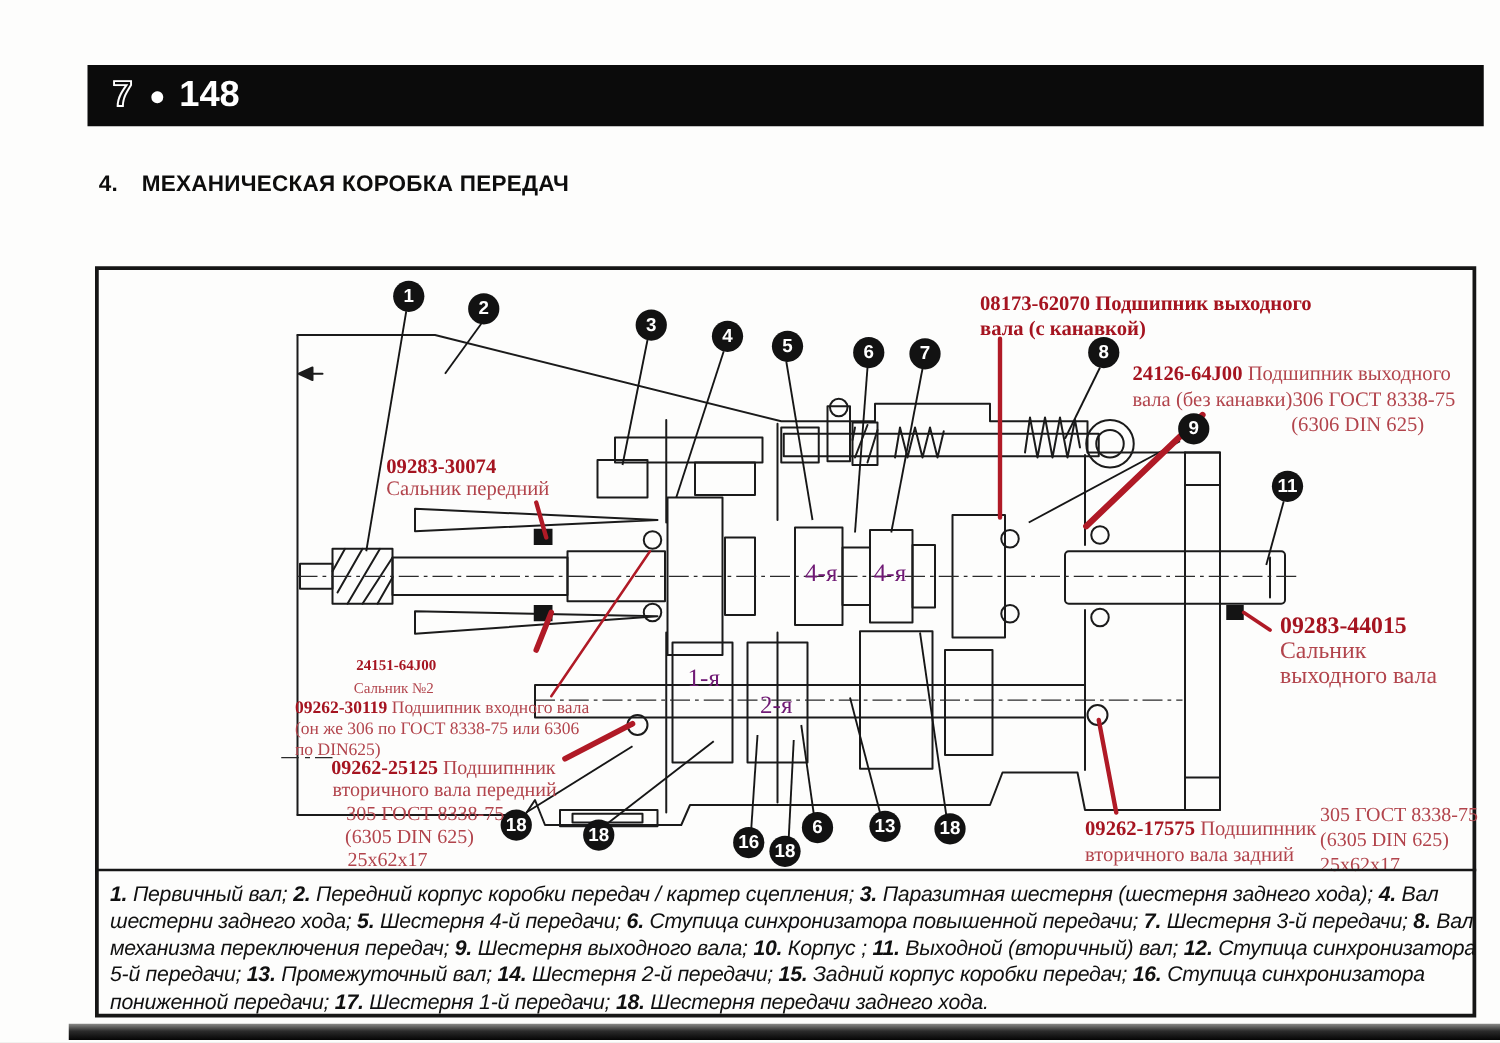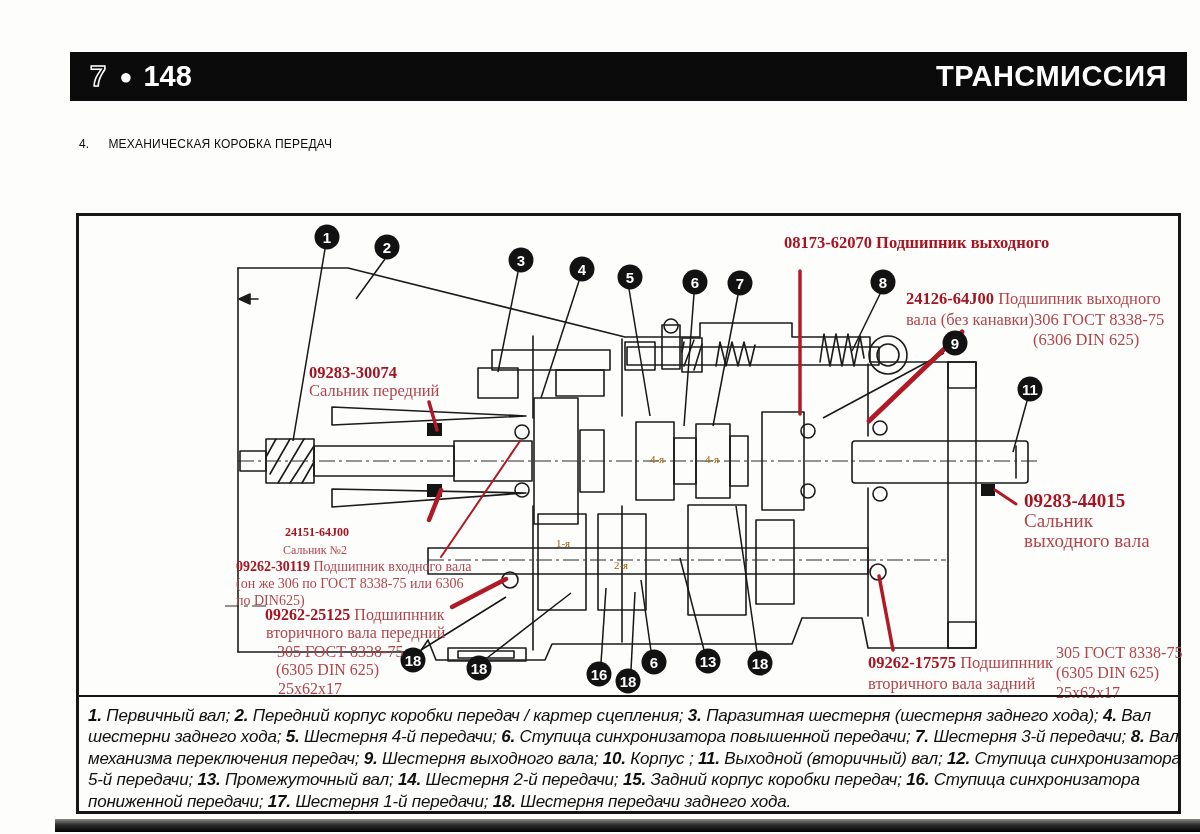--- a/index.html
+++ b/index.html
@@ -6,55 +6,54 @@
   .page{position:relative;width:1200px;height:834px;background:#fdfdfc;overflow:hidden;
         font-family:"Liberation Sans",sans-serif;color:#141414;}
   
   .topbar{position:absolute;left:70px;top:52px;width:1117px;height:49px;background:#0b0b0b;
           display:flex;align-items:center;justify-content:space-between;padding:0 20px;box-sizing:border-box;}
   .pagenum{color:#fff;font-size:29px;font-weight:700;display:flex;align-items:center;}
   .outl{color:#0b0b0b;-webkit-text-stroke:1.5px #ffffff;text-shadow:0 0 1px #fff;}
   .pn-dot{font-size:22px;margin:0 11px 0 13px;}
   .chapter{color:#fff;font-size:29px;font-weight:700;letter-spacing:.5px;}
   
-  .heading{position:absolute;left:79px;top:137px;font-size:12px;font-weight:400;letter-spacing:.2px;color:#0d0d0d;}
+  .heading{position:absolute;left:79px;top:137px;font-size:18px;font-weight:700;letter-spacing:.2px;color:#0d0d0d;}
   .heading .hnum{margin-right:19px;}
   
   .figure-border{position:absolute;left:76px;top:213px;width:1105px;height:601px;
                  border:3px solid #161616;box-sizing:border-box;background:transparent;}
   .schem{position:absolute;left:76px;top:213px;}
   .divider{position:absolute;left:76px;top:695px;width:1105px;height:0;border-top:2.5px solid #161616;}
   
   .callout{position:absolute;width:25px;height:25px;border-radius:50%;background:#121212;color:#fff;
            font:700 15px/25px "Liberation Sans",sans-serif;text-align:center;transform:translate(-50%,-50%);}
   
   .ann{position:absolute;font-family:"Liberation Serif","DejaVu Serif",serif;color:#b2444c;white-space:pre;}
   .ann .b{font-weight:700;color:#a51420;text-align:center;}
-  .glabel{position:absolute;font-family:"Liberation Serif","DejaVu Serif",serif;font-size:11px;color:#a16207;
+  .glabel{position:absolute;font-family:"Liberation Serif","DejaVu Serif",serif;font-size:20px;color:#701a75;
           transform:translate(-50%,-50%);}
   
   .legend{position:absolute;left:88px;top:705px;width:1094px;font-style:italic;font-size:17px;
           line-height:21.4px;letter-spacing:-0.2px;color:#101010;}
   .legend b{font-weight:700;font-style:italic;}
   
   .bottom-strip{position:absolute;left:55px;top:819px;width:1145px;height:13px;
                 background:linear-gradient(to bottom,#8a8a88 0%,#2b2b2b 45%,#050505 100%);}
 </style>
 </head>
 <body>
 
 <div class="page">
 
   <div class="topbar">
     <div class="pagenum">
       <span class="outl">7</span>
       <span class="pn-dot">●</span>
       <span>148</span>
     </div>
-    <div class="chapter">ТРАНСМИССИЯ</div>
   </div>
 
   <div class="heading">
     <span class="hnum">4.</span><span>МЕХАНИЧЕСКАЯ КОРОБКА ПЕРЕДАЧ</span>
   </div>
 
   <div class="figure-border"></div>
 
   <svg class="schem" width="1105" height="484" viewBox="76 213 1105 484" xmlns="http://www.w3.org/2000/svg">
     <g stroke="#1b1b1b" stroke-width="1.6" fill="none" stroke-linejoin="round" stroke-linecap="round">
@@ -189,21 +188,21 @@
       <div class="callout" style="left: 1030px; top: 389px;">11</div>
       <div class="callout" style="left: 413px; top: 660px;">18</div>
       <div class="callout" style="left: 479px; top: 668px;">18</div>
       <div class="callout" style="left: 599px; top: 674px;">16</div>
       <div class="callout" style="left: 628px; top: 681px;">18</div>
       <div class="callout" style="left: 654px; top: 662px;">6</div>
       <div class="callout" style="left: 708px; top: 661px;">13</div>
       <div class="callout" style="left: 760px; top: 663px;">18</div>
     </div>
   <div id="annotations">
-      <div class="ann" style="left: 784px; top: 233px; font-size: 16.5px; line-height: 20px;"><div><span class="b">08173-62070 Подшипник выходного</span></div></div>
+      <div class="ann" style="left: 784px; top: 233px; font-size: 16.5px; line-height: 20px;"><div><span class="b">08173-62070 Подшипник выходного</span></div><div><span class="b">вала (с канавкой)</span></div></div>
       <div class="ann" style="left: 906px; top: 289px; font-size: 16.5px; line-height: 20.5px;"><div><span class="b">24126-64J00</span><span> Подшипник выходного</span></div><div><span>вала (без канавки)306 ГОСТ 8338-75</span></div><div style="margin-left: 127px;"><span>(6306 DIN 625)</span></div></div>
       <div class="ann" style="left: 309px; top: 364px; font-size: 16.5px; line-height: 17.5px;"><div><span class="b">09283-30074</span></div><div><span>Сальник передний</span></div></div>
       <div class="ann" style="left: 283px; top: 523px; font-size: 12px; line-height: 18px;"><div style="margin-left: 2px;"><span class="b">24151-64J00</span></div><div><span>Сальник №2</span></div></div>
       <div class="ann" style="left: 236px; top: 558px; font-size: 14px; line-height: 17px;"><div><span class="b">09262-30119</span><span> Подшипник входного вала</span></div><div><span>(он же 306 по ГОСТ 8338-75 или 6306</span></div><div><span>по DIN625)</span></div></div>
       <div class="ann" style="left: 265px; top: 606px; font-size: 16px; line-height: 18.4px;"><div><span class="b">09262-25125</span><span> Подшипнник</span></div><div style="margin-left: 1px;"><span>вторичного вала передний</span></div><div style="margin-left: 12px;"><span>305 ГОСТ 8338-75</span></div><div style="margin-left: 11px;"><span>(6305 DIN 625)</span></div><div style="margin-left: 13px;"><span>25x62x17</span></div></div>
       <div class="ann" style="left: 1024px; top: 491px; font-size: 19px; line-height: 20px;"><div><span class="b">09283-44015</span></div><div><span>Сальник</span></div><div><span>выходного вала</span></div></div>
       <div class="ann" style="left: 868px; top: 652px; font-size: 16.5px; line-height: 21px;"><div><span class="b">09262-17575</span><span> Подшипнник</span></div><div><span>вторичного вала задний</span></div></div>
       <div class="ann" style="left: 1056px; top: 643px; font-size: 16px; line-height: 20px;"><div><span>305 ГОСТ 8338-75</span></div><div><span>(6305 DIN 625)</span></div><div><span>25x62x17</span></div></div>
     </div>
 

